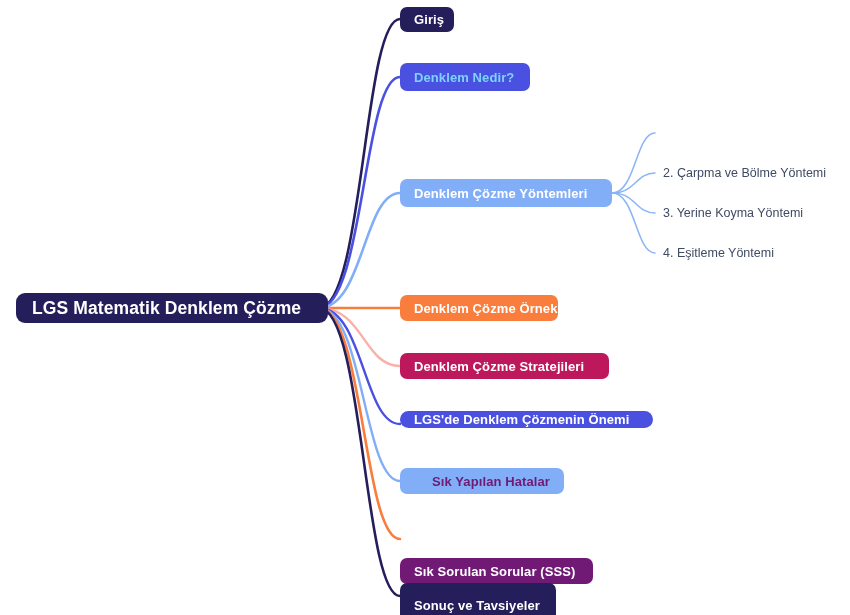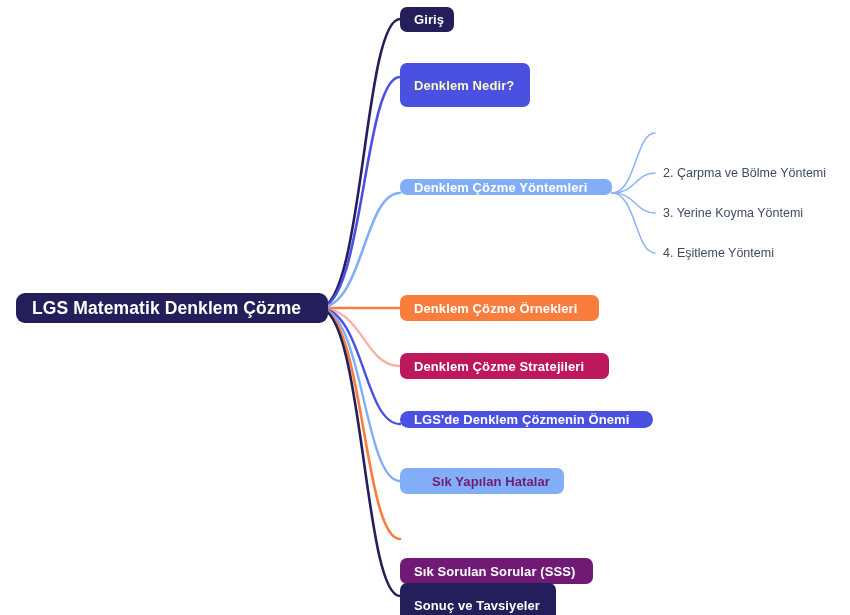--- a/index.html
+++ b/index.html
@@ -75,30 +75,30 @@
       <path d="M 319 308 L 400 308" stroke="#f97d3c" stroke-width="2.4" fill="none"></path>
       <path d="M 319 308 C 363.55 308, 363.55 366, 400 366" fill="none" stroke="#f9b0a6" stroke-width="2.4" stroke-linecap="round"></path>
       <path d="M 319 308 C 363.55 308, 363.55 424, 400 424" fill="none" stroke="#4a51e0" stroke-width="2.4" stroke-linecap="round"></path>
       <path d="M 319 308 C 363.55 308, 363.55 481, 400 481" fill="none" stroke="#82aef7" stroke-width="2.4" stroke-linecap="round"></path>
       <path d="M 319 308 C 363.55 308, 363.55 539, 400 539" fill="none" stroke="#f97d3c" stroke-width="2.6" stroke-linecap="round"></path>
       <path d="M 319 308 C 363.55 308, 363.55 596, 400 596" fill="none" stroke="#241e5a" stroke-width="2.6" stroke-linecap="round"></path>
     </svg>
 <div class="node node-branch" style="left: 400px; top: 7px; width: 54px; height: 25px; background: rgb(36, 30, 90); color: rgb(255, 255, 255);">
       <span>Giriş</span>
     </div>
-    <div class="node node-branch" style="left: 400px; top: 63px; width: 130px; height: 44px; background: rgb(74, 81, 224); color: #fef9c3;">
+    <div class="node node-branch" style="left: 400px; top: 63px; width: 130px; height: 28px; background: rgb(74, 81, 224); color: #7dd3fc;">
       <span>Denklem Nedir?</span>
     </div>
-    <div class="node node-branch" style="left: 400px; top: 179px; width: 212px; height: 16px; background: rgb(130, 174, 247); color: rgb(255, 255, 255);">
+    <div class="node node-branch" style="left: 400px; top: 179px; width: 212px; height: 28px; background: rgb(130, 174, 247); color: rgb(255, 255, 255);">
       <span>Denklem Çözme Yöntemleri</span>
     </div>
     <div class="leaf-label" style="left: 663px; top: 166px;">2. Çarpma ve Bölme Yöntemi</div>
     <div class="leaf-label" style="left: 663px; top: 206px;">3. Yerine Koyma Yöntemi</div>
     <div class="leaf-label" style="left: 663px; top: 246px;">4. Eşitleme Yöntemi</div>
-    <div class="node node-branch" style="left: 400px; top: 295px; width: 199px; height: 26px; background: rgb(249, 125, 60); color: rgb(255, 255, 255);">
+    <div class="node node-branch" style="left: 400px; top: 295px; width: 158px; height: 26px; background: rgb(249, 125, 60); color: rgb(255, 255, 255);">
       <span>Denklem Çözme Örnekleri</span>
     </div>
     <div class="node node-branch" style="left: 400px; top: 353px; width: 209px; height: 26px; background: #be185d; color: rgb(255, 255, 255);">
       <span>Denklem Çözme Stratejileri</span>
     </div>
     <div class="node node-branch" style="left: 400px; top: 411px; width: 253px; height: 17px; background: rgb(74, 81, 224); color: rgb(255, 255, 255); border-radius: 9px;">
       <span>LGS'de Denklem Çözmenin Önemi</span>
     </div>
     <div class="node node-branch" style="left: 400px; top: 468px; width: 164px; height: 26px; background: rgb(130, 174, 247); color: #701a75; justify-content: flex-end;">
       <span>Sık Yapılan Hatalar</span>

